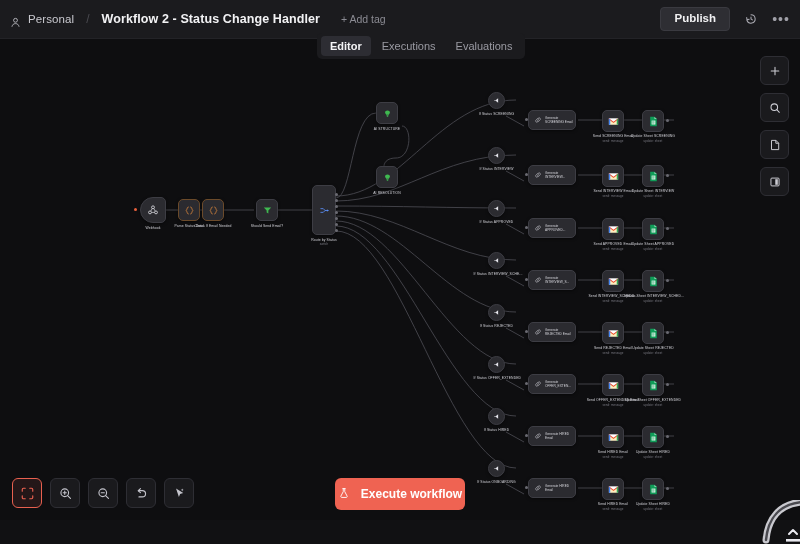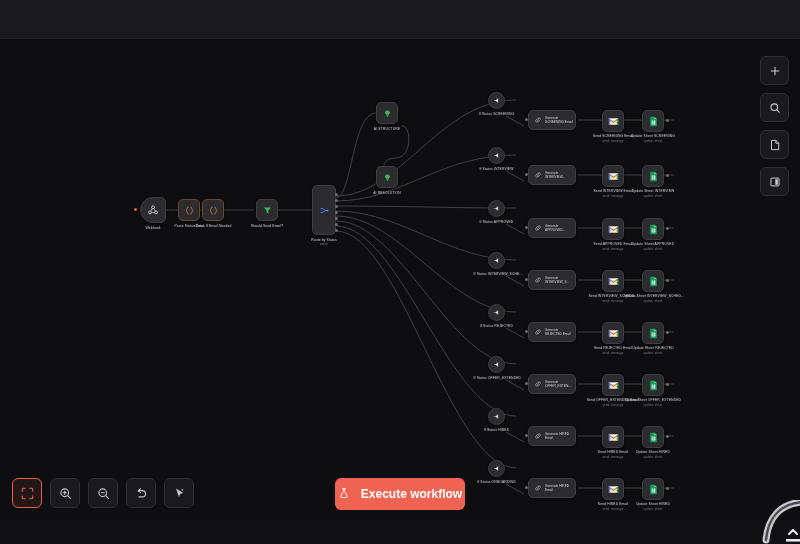--- a/index.html
+++ b/index.html
@@ -113,22 +113,52 @@
   .logs-label { font-size: 10.5px; color: #cfcfd6; font-weight: bold; }
 
   .cursor-artifact { position: absolute; left: 762px; top: 500px; width: 44px; height: 44px; z-index: 60; pointer-events: none; }
 </style>
 </head>
 <body>
 
 <div id="app">
 
   <div class="topbar">
+    <div class="crumb-wrap">
+      <span class="person-icon">
+        <svg viewBox="0 0 12 12" width="11" height="11">
+            <circle cx="6" cy="3.6" r="2.1" fill="none" stroke="#b9b9c0" stroke-width="1"></circle>
+            <path d="M2.2 10.2c.5-2 1.9-3 3.8-3s3.3 1 3.8 3" fill="none" stroke="#b9b9c0" stroke-width="1" stroke-linecap="round"></path>
+          </svg>
+      </span>
+      <span class="crumb-personal">Personal</span>
+      <span class="crumb-sep">/</span>
+      <span class="wf-title">Workflow 2 - Status Change Handler</span>
+      <span class="add-tag">+ Add tag</span>
+    </div>
+    <div class="topbar-right">
+      <div class="publish-btn">Publish</div>
+      <div class="icon-btn-top">
+        <svg viewBox="0 0 16 16" width="14" height="14">
+            <path d="M8 3.2A4.8 4.8 0 1 1 3.4 9.6" fill="none" stroke="#a8a8b0" stroke-width="1.2" stroke-linecap="round"></path>
+            <path d="M3.1 6.4l.3 2.6 2.5-.8" fill="none" stroke="#a8a8b0" stroke-width="1.2" stroke-linecap="round" stroke-linejoin="round"></path>
+            <path d="M8 5.6V8l1.6 1" fill="none" stroke="#a8a8b0" stroke-width="1.2" stroke-linecap="round"></path>
+          </svg>
+      </div>
+      <div class="icon-btn-top">
+          <span class="dots">•••</span>
+        </div>
+    </div>
   </div>
 
+  <div class="tabs">
+    <div class="tab active">Editor</div>
+    <div class="tab">Executions</div>
+    <div class="tab">Evaluations</div>
+  </div>
 
   <div class="canvas">
     <div class="hairline"></div>
 
     <svg class="edges">
       <g fill="none" stroke="#4e4e56" stroke-width="0.8">
 
         <path d="M166,172 H178"></path>
         <path d="M200,172 H202"></path>
         <path d="M224,172 H254"></path>

